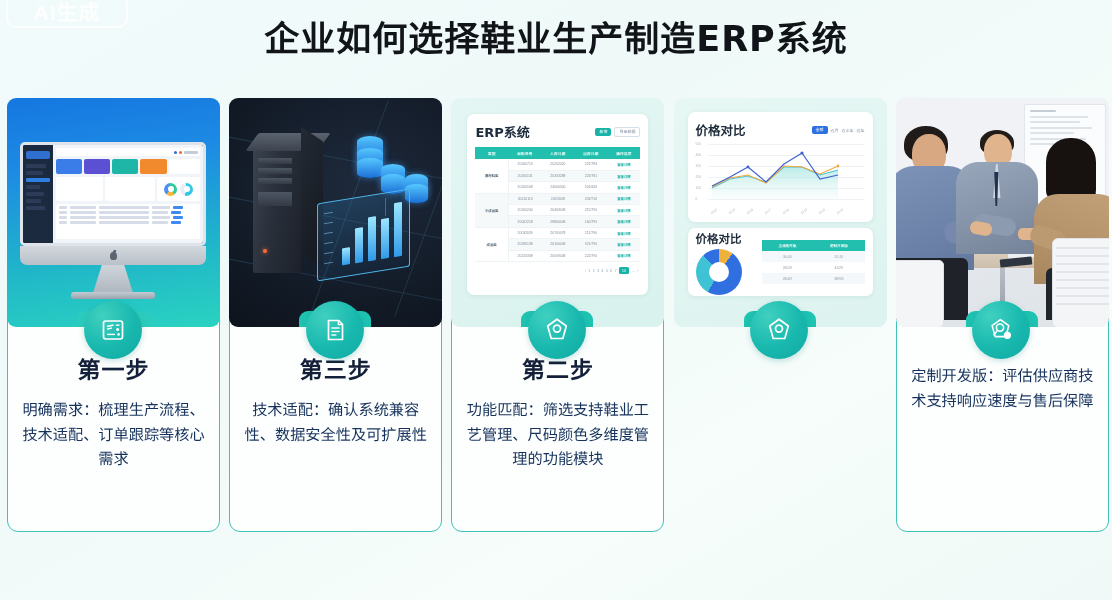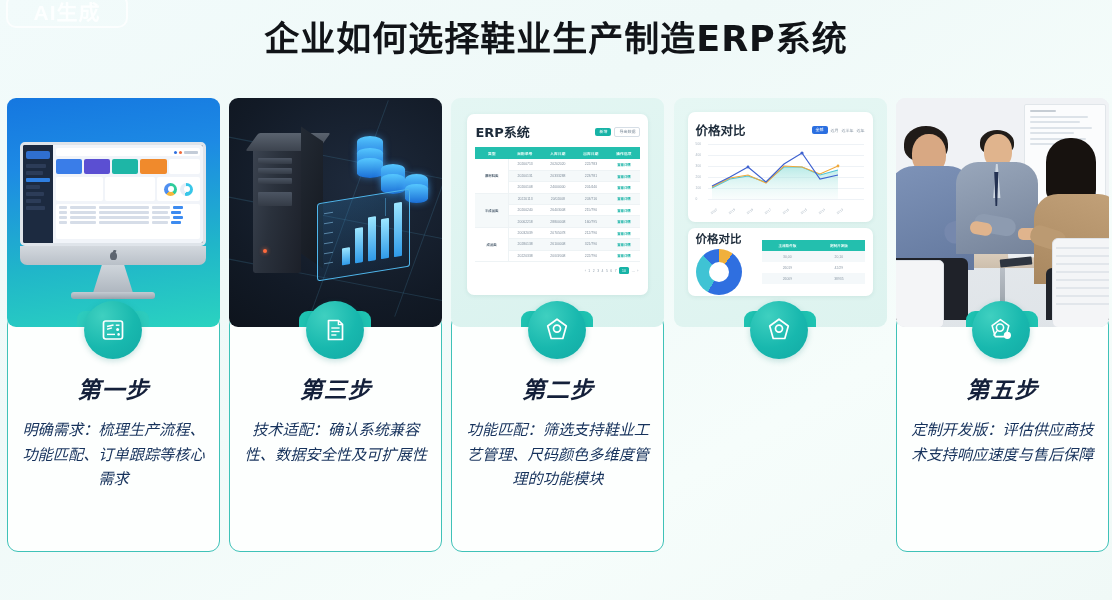--- a/index.html
+++ b/index.html
@@ -43,28 +43,27 @@
   
   .imgbox {
     position:absolute; top:0; left:0;
     width:213px; height:229px;
     border-radius:9px; overflow:hidden;
     z-index:3;
   }
 
   
   .txtbox {
-    position:absolute; left:0; top:216px;
+    position:absolute; left:0; top:196px;
     width:213px; height:238px;
     background:#fdfffe;
     border:1.6px solid #3fc2b8;
     border-radius:11px;
     z-index:1;
     padding-top:56px;
-    font-style:italic;
   }
   .step-title {
     text-align:center;
     font-size:23px; font-weight:700; color:#14203a;
     letter-spacing:1px;
     font-family:"DejaVu Sans","Liberation Sans",sans-serif;
   }
   .step-desc {
     margin:13px 14px 0 14px;
     text-align:center;
@@ -322,21 +321,21 @@
       <div class="imac-chin">
         <div class="apple"></div>
       </div>
       <div class="imac-stand"></div>
       <div class="imac-base"></div>
       <div class="c1-dock"></div>
     </div>
 
     <div class="txtbox">
       <div class="step-title">第一步</div>
-      <div class="step-desc">明确需求：梳理生产流程、功能匹配、订单跟踪等核心需求</div>
+      <div class="step-desc">明确需求：梳理生产流程、技术适配、订单跟踪等核心需求</div>
     </div>
 
     <div class="badge">
       <svg width="28" height="28" viewBox="0 0 28 28" fill="none" stroke="#ffffff" stroke-width="1.7">
         <rect x="4.5" y="5" width="19" height="18" rx="2.2"></rect>
         <path d="M8 10.5 L14.5 9" stroke-width="1.4"></path>
         <path d="M8 13.2 L13 11.9" stroke-width="1.4"></path>
         <path d="M16.8 9.2 H20.5" stroke-width="1.4"></path>
         <path d="M8 18.4 H16" stroke-width="1.4"></path>
         <circle cx="18.6" cy="13.6" r="1.5" fill="#ffffff" stroke="none"></circle>
@@ -672,21 +671,20 @@
           <div class="chair-line" style="top:32px"></div>
         <div class="chair-line" style="top:40px"></div>
           <div class="chair-line" style="top:48px"></div>
         <div class="chair-line" style="top:56px"></div>
           <div class="chair-line" style="top:64px"></div>
       </div>
       <div class="c5-dock"></div>
     </div>
 
     <div class="txtbox">
-      <div class="step-title">第五步</div>
       <div class="step-desc">定制开发版：评估供应商技术支持响应速度与售后保障</div>
     </div>
 
     <div class="badge">
       <svg width="30" height="30" viewBox="0 0 30 30" fill="none" stroke="#ffffff" stroke-width="1.6">
         <path d="M14.4 4.6 L22.8 10.6 L19.8 21.6 H9.2 L6.1 10.6 Z" stroke-linejoin="round"></path>
         <circle cx="14" cy="12.6" r="3.6"></circle>
         <path d="M11.2 15.6 L7.6 20.6" stroke-width="1.5"></path>
         <circle cx="21.4" cy="20.3" r="3.6" fill="#ffffff" stroke="none"></circle>
       </svg>

